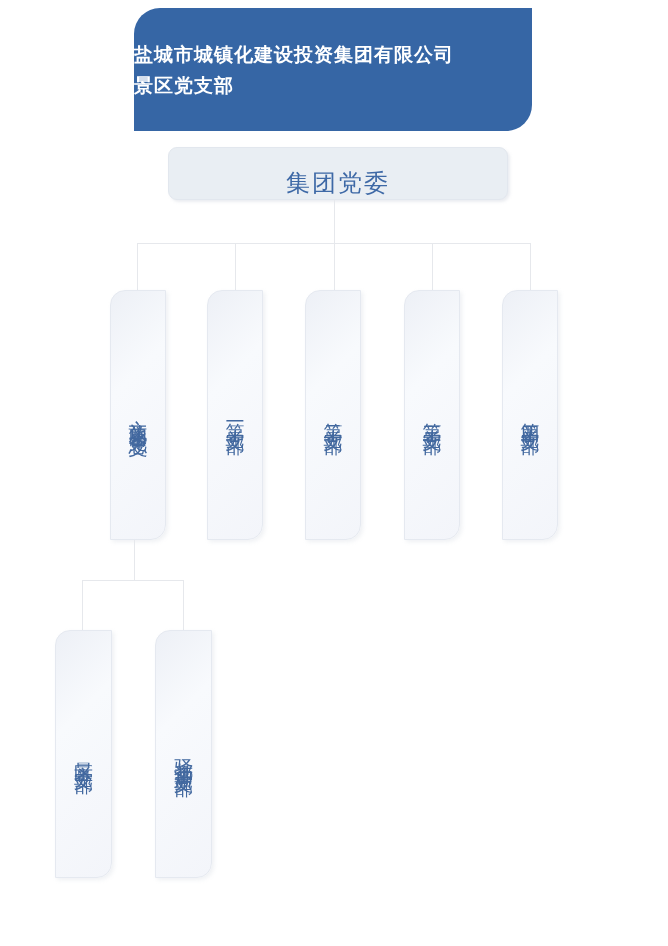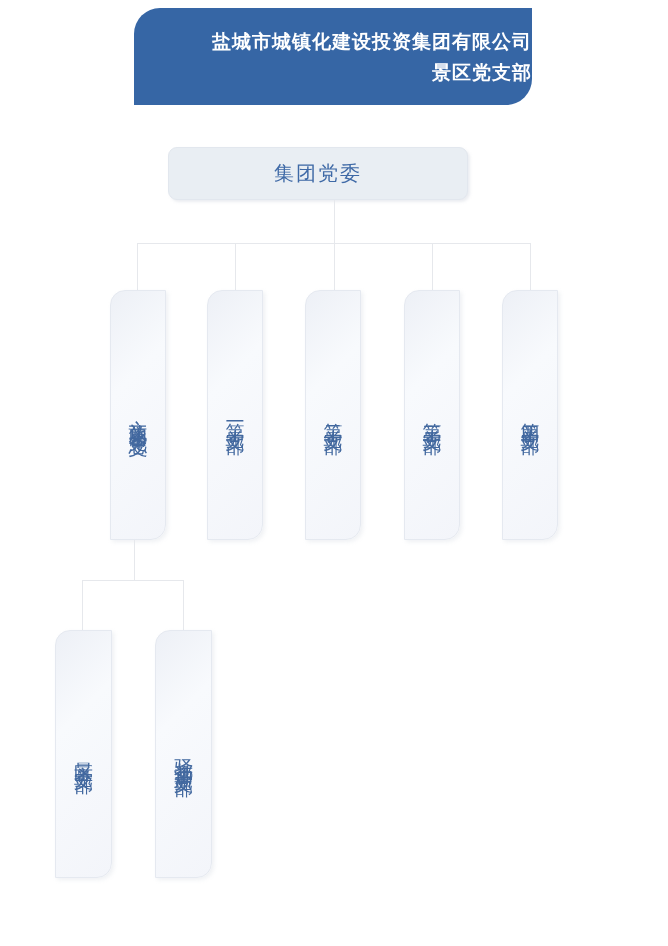--- a/index.html
+++ b/index.html
@@ -12,49 +12,49 @@
     position: relative;
     width: 668px;
     height: 946px;
     background: #ffffff;
     overflow: hidden;
   }
   
   .title-box {
     position: absolute;
     left: 134px; top: 8px;
-    width: 398px; height: 97px;
+    width: 398px; height: 123px;
     background: #3666a5;
     border-radius: 26px 0 26px 0;
     color: #ffffff;
     display: flex;
     flex-direction: column;
-    align-items: flex-end;
+    align-items: flex-start;
     justify-content: center;
     text-align: center;
     font-size: 19px;
     font-weight: bold;
     line-height: 31px;
     letter-spacing: 1px;
   }
   
   .root-node {
     position: absolute;
     left: 168px; top: 147px;
-    width: 300px; height: 53px;
+    width: 340px; height: 53px;
     background: #e9eef3;
     border: 1px solid #e2e7ee;
     border-radius: 9px;
     box-sizing: border-box;
     box-shadow: 2px 2px 3px rgba(175,185,200,0.25);
     display: flex;
-    align-items: center;
+    align-items: flex-end;
     justify-content: center;
     color: #3e69a6;
-    font-size: 20px;
+    font-size: 24px;
     letter-spacing: 2px;
   }
   
   .vnode {
     position: absolute;
     box-sizing: border-box;
     background: linear-gradient(135deg, #edf0f6 0%, #f8fafd 35%, #f3f5fa 100%);
     border: 1px solid #e5e9f0;
     border-radius: 15px 0 15px 0;
     box-shadow: 2px 2px 4px rgba(175,185,200,0.2);

